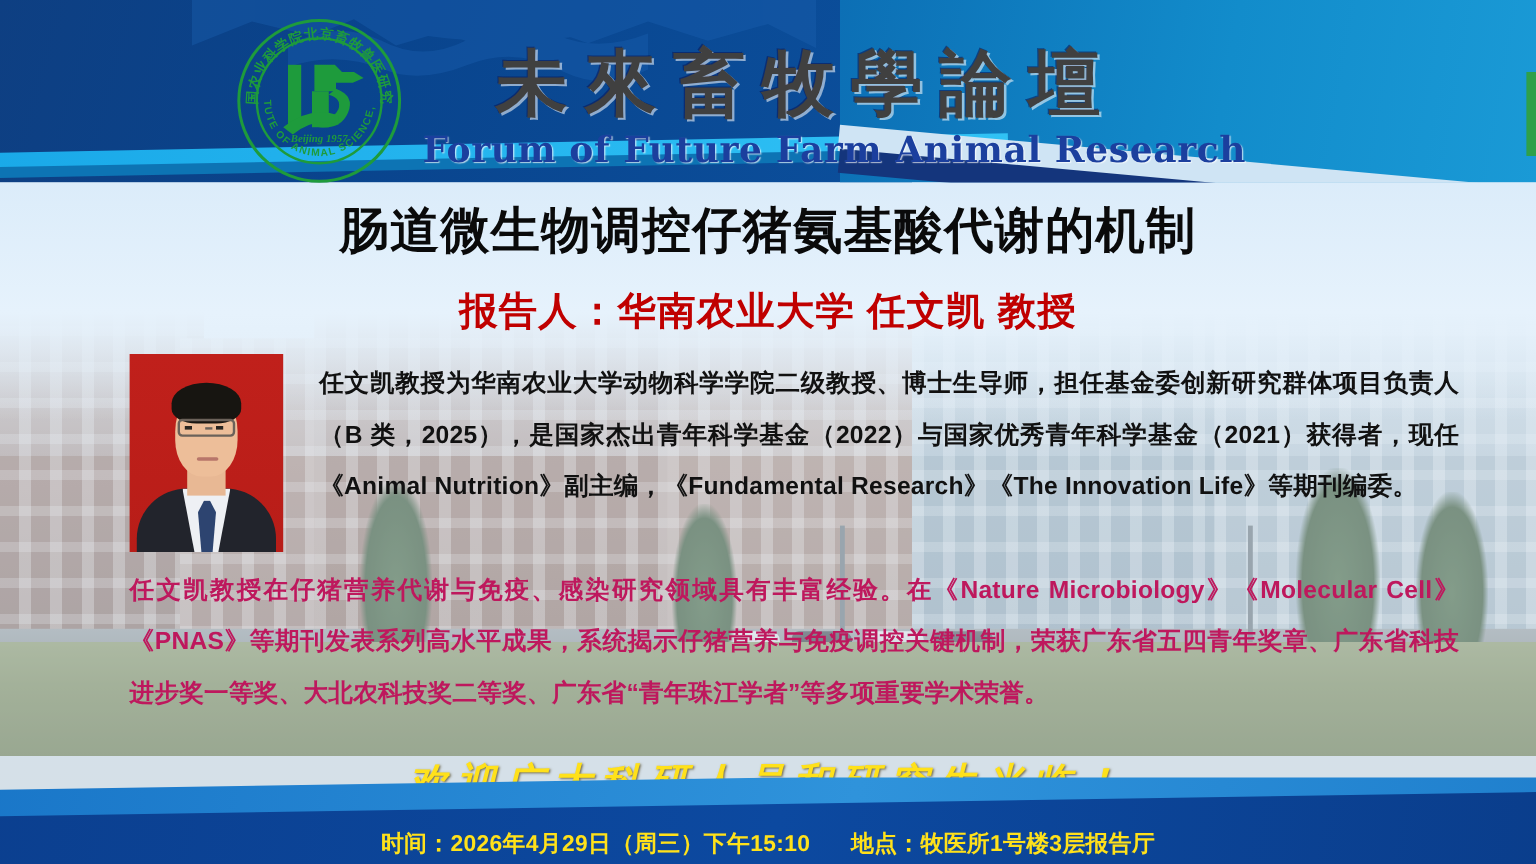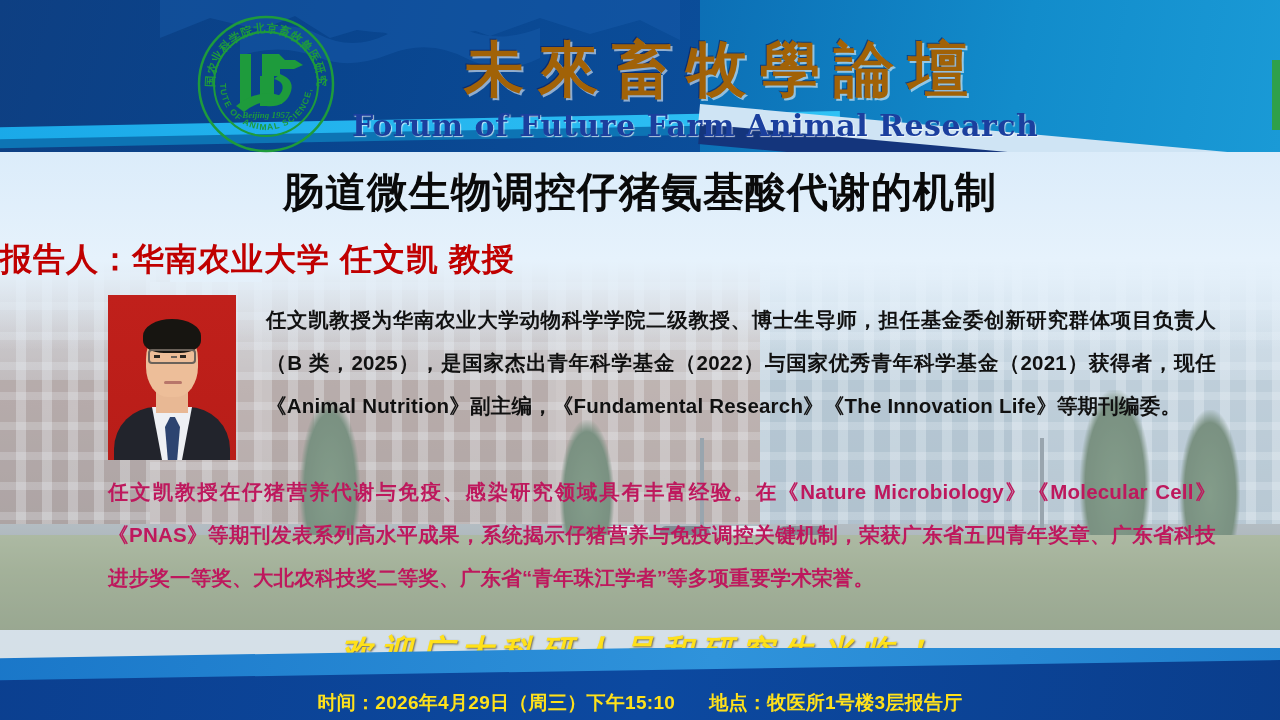--- a/index.html
+++ b/index.html
@@ -120,24 +120,24 @@
   }
 
   
   .logo {
     position:absolute; left:196px; top:14px; width:140px; height:140px;
   }
 
   
   .forum-cn {
     position:absolute; left:362px; top:30px; width:620px;
-    text-align:right;
+    text-align:center;
     font-family:"DejaVu Serif","Liberation Serif",serif;
     font-size:60px; font-weight:700; letter-spacing:14px;
-    color:#a16207;
+    color:#404040;
     text-shadow:2px 2px 0 rgba(255,255,255,.55), -1px -1px 0 rgba(10,25,90,.6);
     white-space:nowrap;
   }
   .forum-en {
     position:absolute; left:352px; top:108px; width:640px;
     text-align:left;
     font-family:"DejaVu Serif","Liberation Serif",serif;
     font-size:30px; font-weight:700; letter-spacing:.5px;
     color:#1b3f9e;
     text-shadow:1px 1px 1px rgba(255,255,255,.7);
@@ -146,21 +146,21 @@
 
   
   .talk-title {
     position:absolute; left:0; top:165px; width:1280px;
     text-align:center;
     font-size:41px; font-weight:700; letter-spacing:1px;
     color:#0a0a0a;
   }
   .speaker {
     position:absolute; left:0; top:238px; width:1280px;
-    text-align:left;
+    text-align:center;
     font-size:32px; font-weight:700; letter-spacing:1px;
     color:#c00000;
   }
 
   
   .portrait {
     position:absolute; left:108px; top:295px; width:128px; height:165px;
     background:linear-gradient(180deg,#c0201b 0%, #b81d18 100%);
     overflow:hidden;
   }

